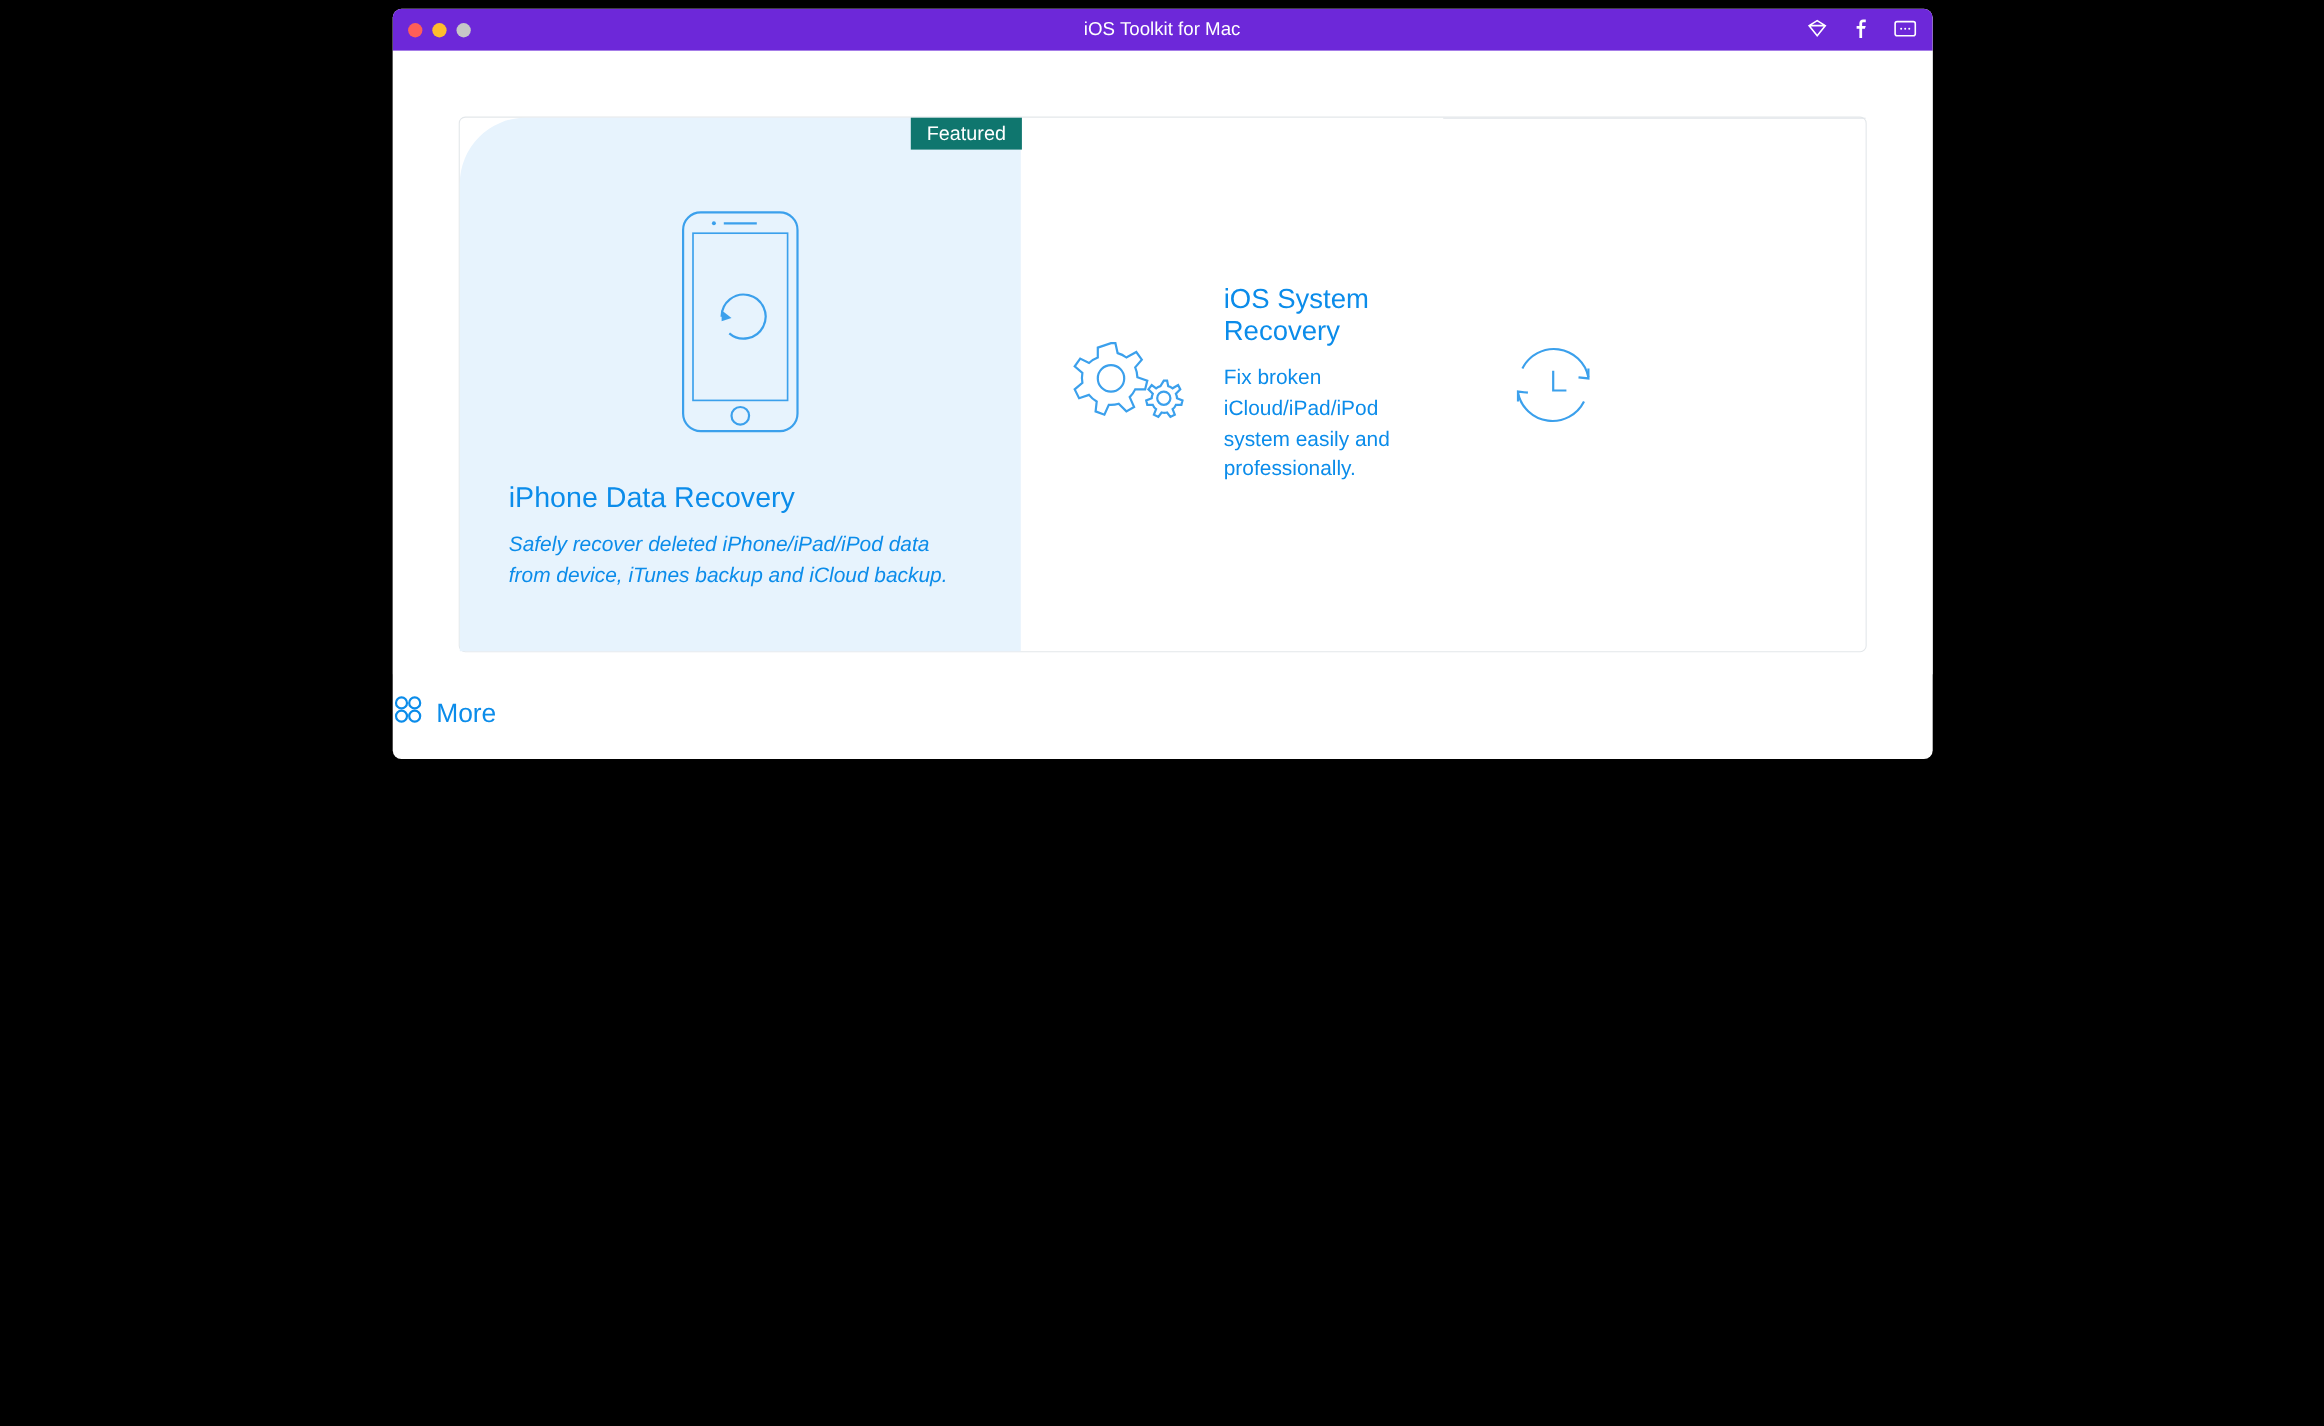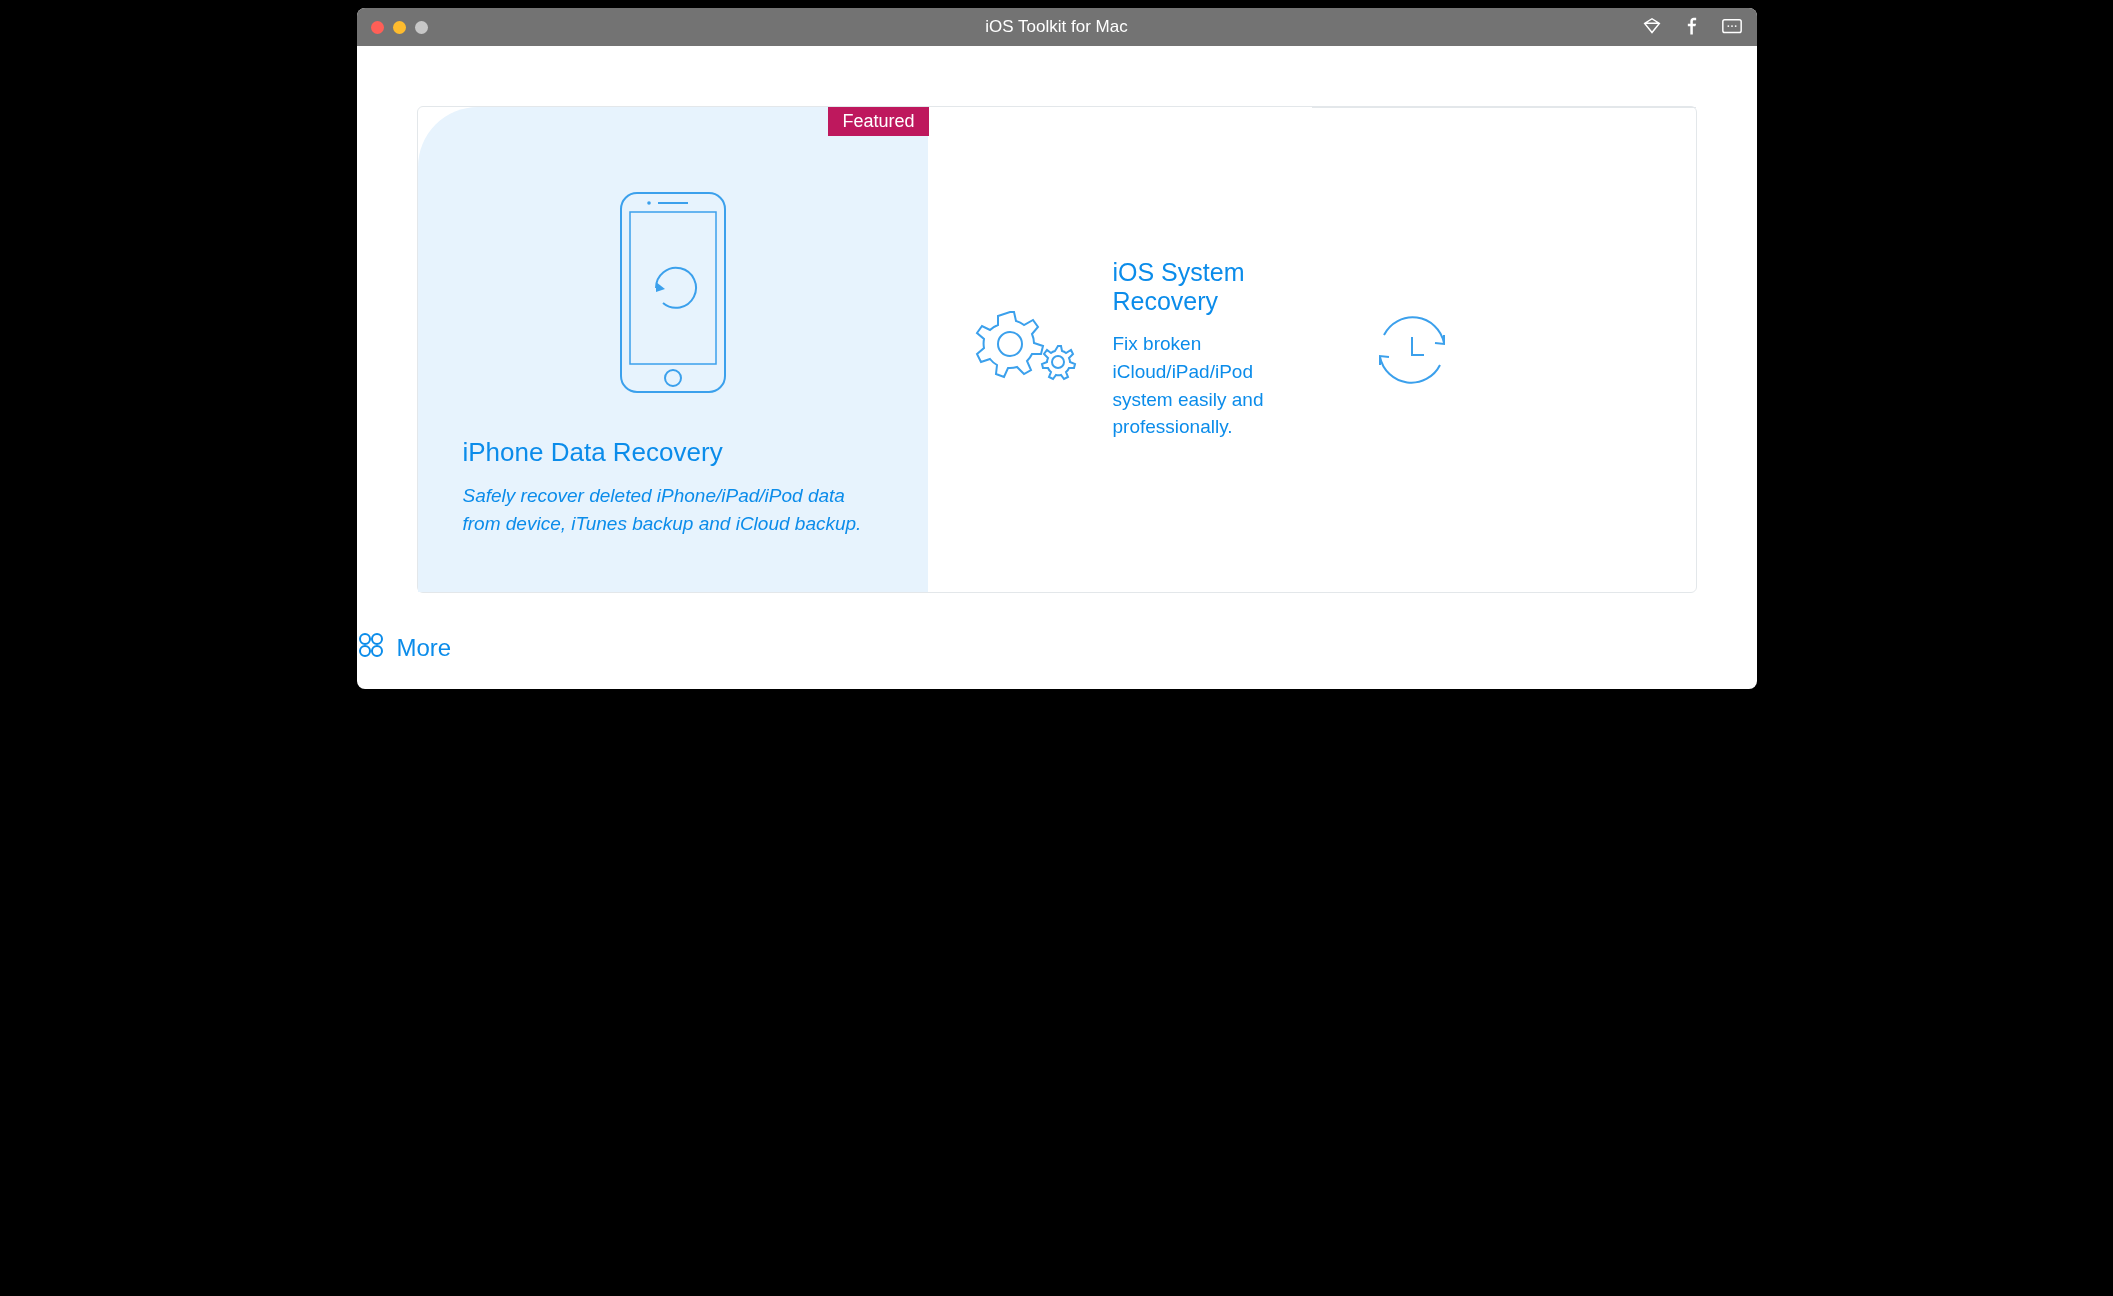--- a/index.html
+++ b/index.html
@@ -14,21 +14,21 @@
   .window {
     width: 1400px;
     background: #fff;
     border-radius: 8px;
     overflow: hidden;
     margin: 8px auto;
     box-shadow: 0 6px 30px rgba(0,0,0,0.5);
   }
   .titlebar {
     height: 38px;
-    background: #737373;
+    background: #6d28d9;
     display: flex;
     align-items: center;
     position: relative;
     padding: 0 14px;
   }
   .traffic { display: flex; gap: 9px; align-items: center; }
   .dot { width: 13px; height: 13px; border-radius: 50%; }
   .dot.red { background: #ff5f57; }
   .dot.yellow { background: #febc2e; }
   .dot.gray { background: #c7c7c7; }
@@ -67,21 +67,21 @@
     border-radius: 60px 0 0 0;
     position: relative;
     padding: 40px 45px 55px 45px;
     display: flex;
     flex-direction: column;
     cursor: pointer;
   }
   .featured-badge {
     position: absolute;
     top: 0; right: -1px;
-    background: #be185d;
+    background: #0f766e;
     color: #fff;
     font-size: 18px;
     padding: 4px 14px;
     font-weight: 500;
   }
   .phone-illustration {
     flex: 1;
     display: flex;
     align-items: center;
     justify-content: center;

